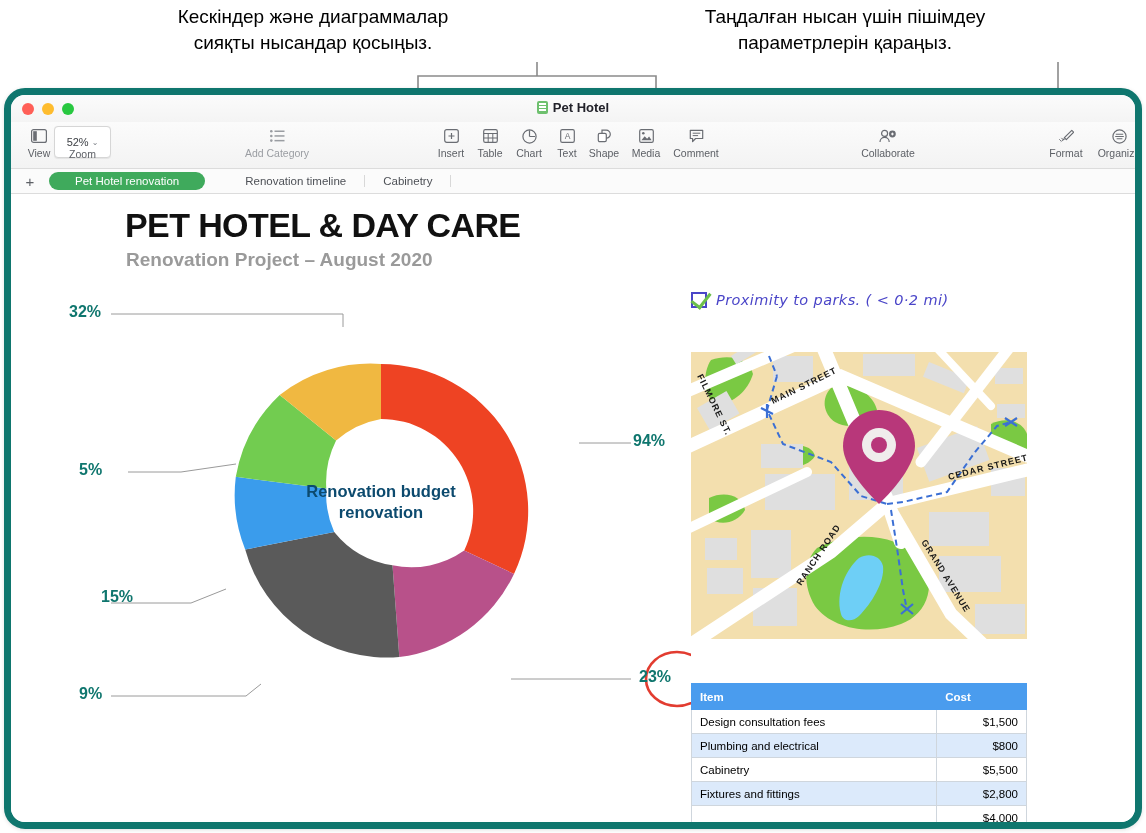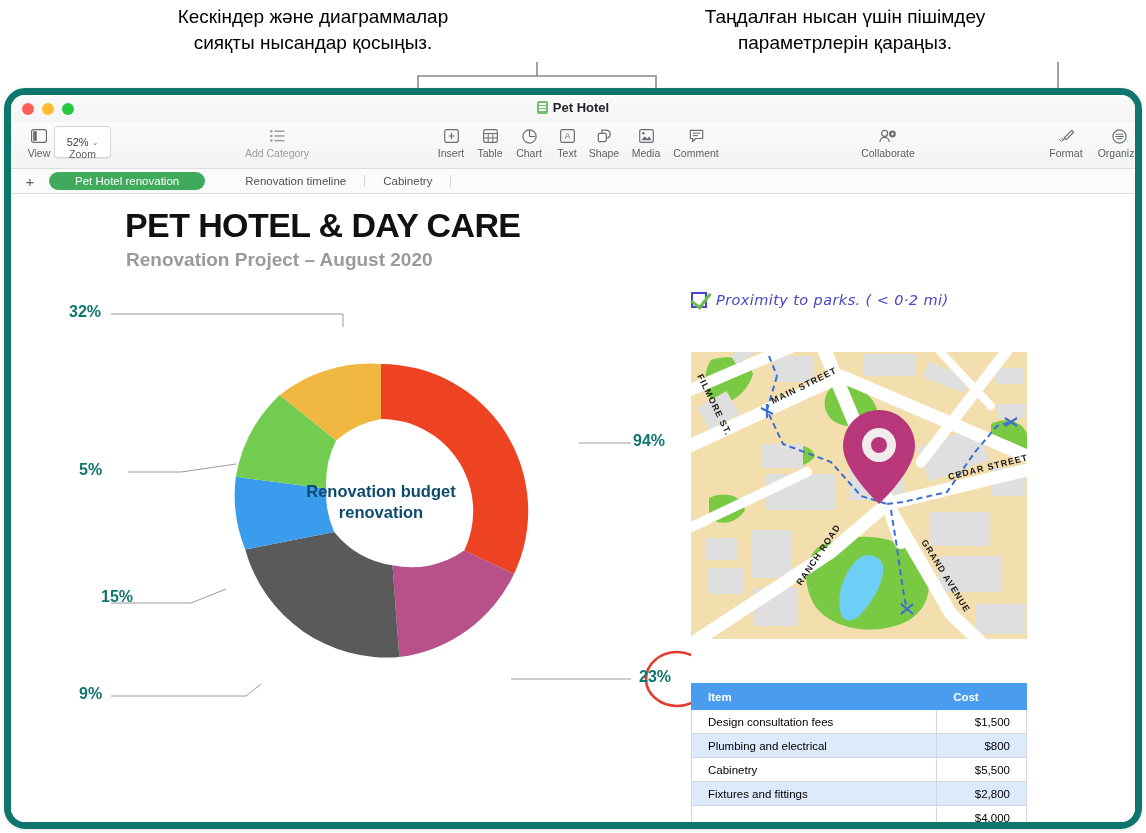--- a/index.html
+++ b/index.html
@@ -141,21 +141,21 @@
   .cn-text {
     font-family: "DejaVu Sans", sans-serif;
     color: #4a45c8; font-size: 14.5px; font-style: italic; letter-spacing: .4px; white-space: nowrap;
   }
 
   
   .map { position: absolute; left: 680px; top: 158px; width: 336px; height: 287px; overflow: hidden; background: #f3dfae; }
 
   
   .tbl { position: absolute; left: 680px; top: 489px; width: 336px; border-collapse: collapse; font-size: 11.5px; }
-  .tbl td, .tbl th { height: 24px; padding: 0 16px; border: 0.6px solid #cfd6dd; }
+  .tbl td, .tbl th { height: 24px; padding: 0 8px; border: 0.6px solid #cfd6dd; }
   .tbl thead th {
     background: #4a9cee; color: #fff; font-weight: bold; text-align: left; height: 26px;
     border-color: #4a9cee;
   }
   .tbl thead th.c { text-align: left; }
   .tbl td.cost { text-align: right; }
   .tbl tbody tr:nth-child(even) td { background: #dceafb; }
   .tbl tbody tr:nth-child(odd) td { background: #ffffff; }
 </style>
 </head>

